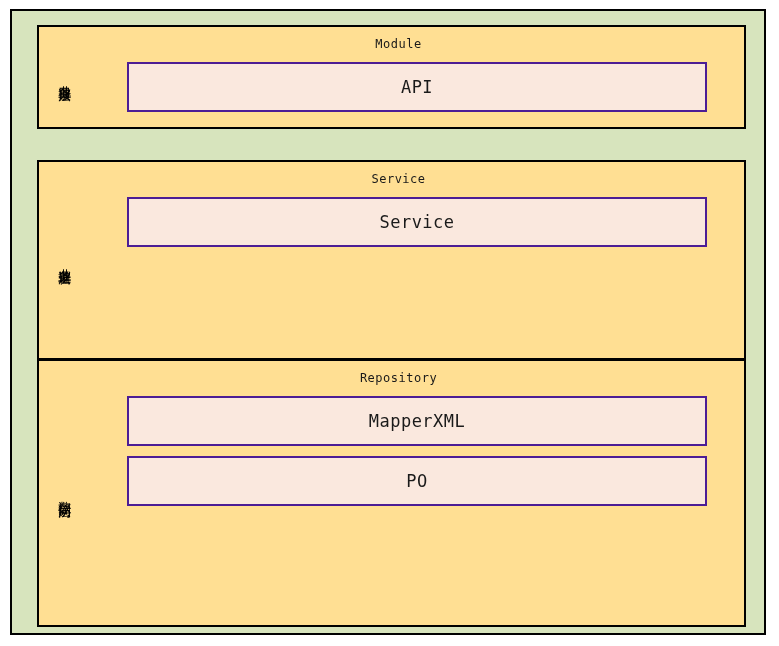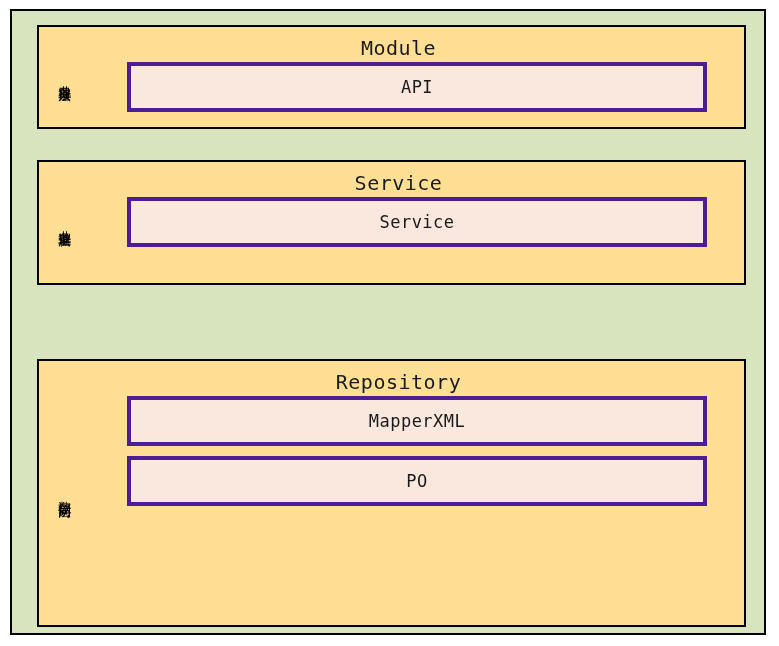--- a/index.html
+++ b/index.html
@@ -29,21 +29,21 @@
 
   
   .layer {
     position: absolute;
     left: 25px;
     width: 709px;
     background: #ffdf93;
     border: 2px solid #000000;
   }
   .layer.layer-1 { top: 14px;  height: 104px; }
-  .layer.layer-2 { top: 149px; height: 125px; }
+  .layer.layer-2 { top: 149px; height: 200px; }
   .layer.layer-3 { top: 348px; height: 268px; }
 
   
   .layer-side-label {
     position: absolute;
     left: 12px;
     top: 0;
     bottom: 0;
     width: 26px;
     display: flex;
@@ -64,41 +64,41 @@
   
   .layer-body {
     position: absolute;
     left: 51px;
     right: 0;
     top: 0;
     bottom: 0;
   }
   .layer-title {
     text-align: center;
-    font-size: 20px;
+    font-size: 12px;
     color: #1a1a1a;
     line-height: 1;
     padding-top: 11px;
     padding-right: 37px;
     letter-spacing: 0.5px;
   }
 
   .box-stack {
     position: absolute;
     left: 37px;
     right: 37px;
     top: 35px;
     bottom: 0;
   }
   .component-box {
     position: relative;
     height: 50px;
     margin-bottom: 10px;
     background: #fae8de;
-    border: 4px solid #4c1d95;
+    border: 2px solid #4c1d95;
     display: flex;
     align-items: center;
     justify-content: center;
   }
   .component-box-label {
     font-size: 17px;
     color: #1a1a1a;
     line-height: 1;
     letter-spacing: 0.5px;
   }

